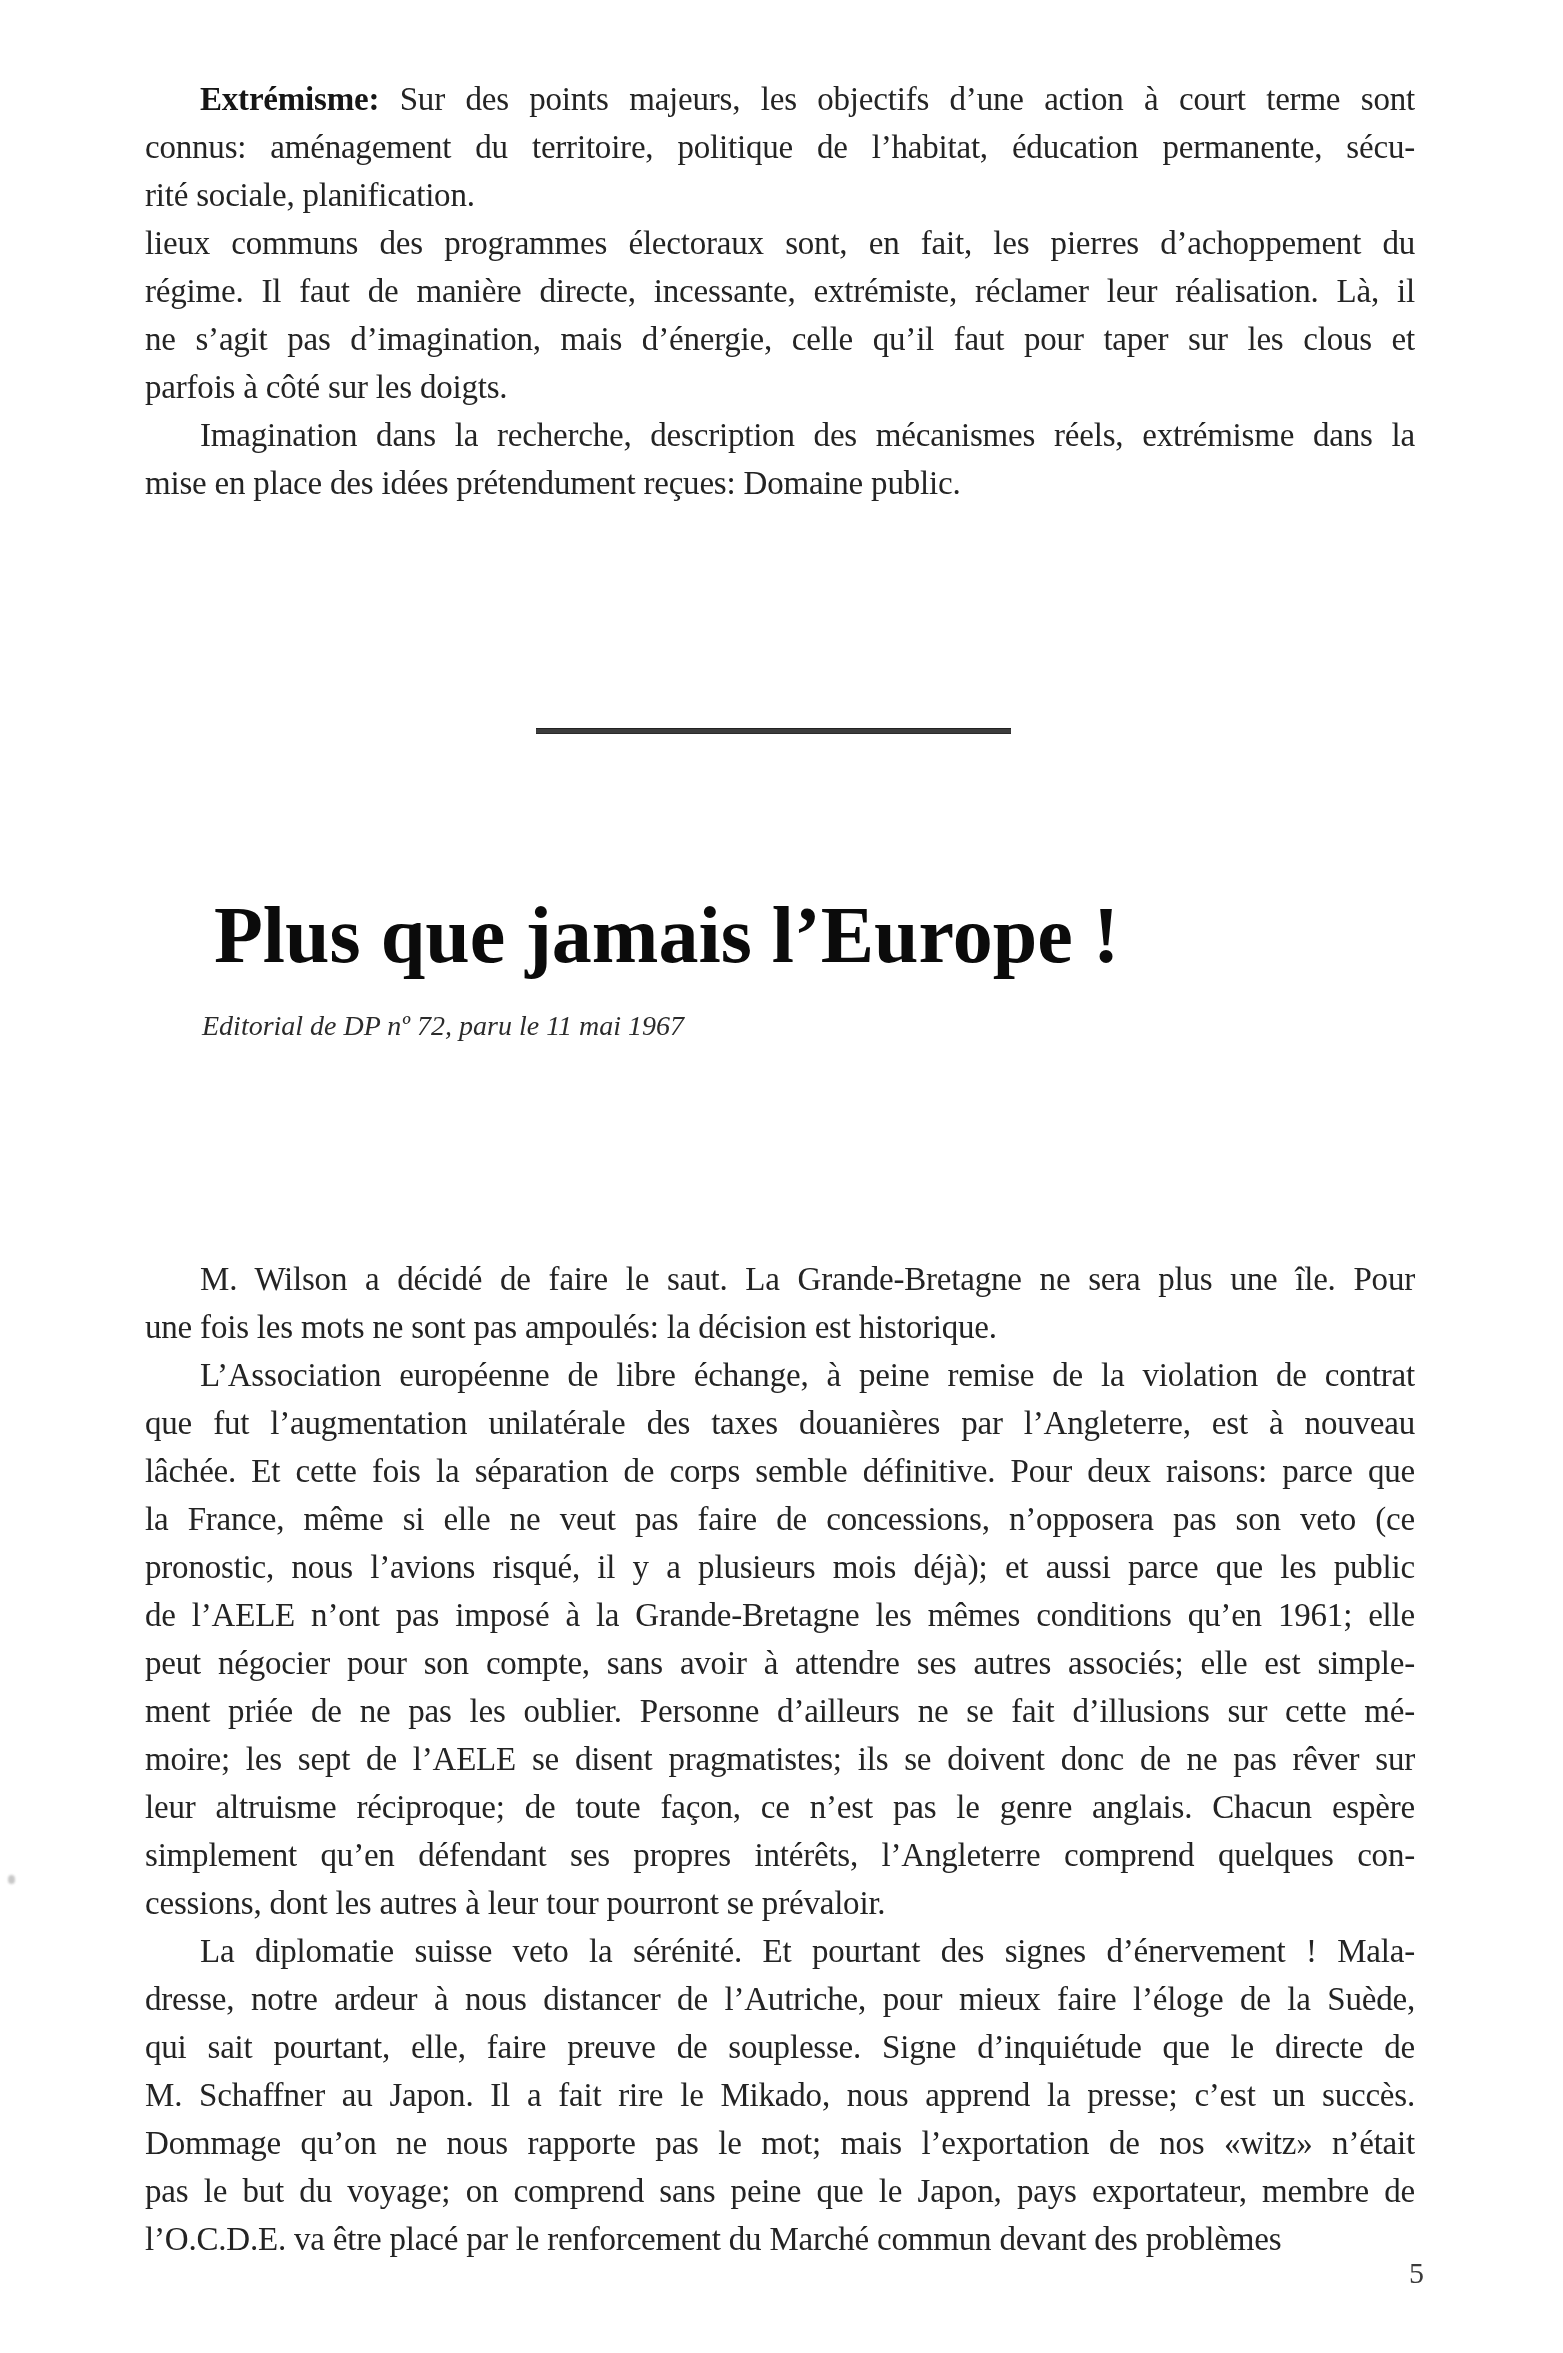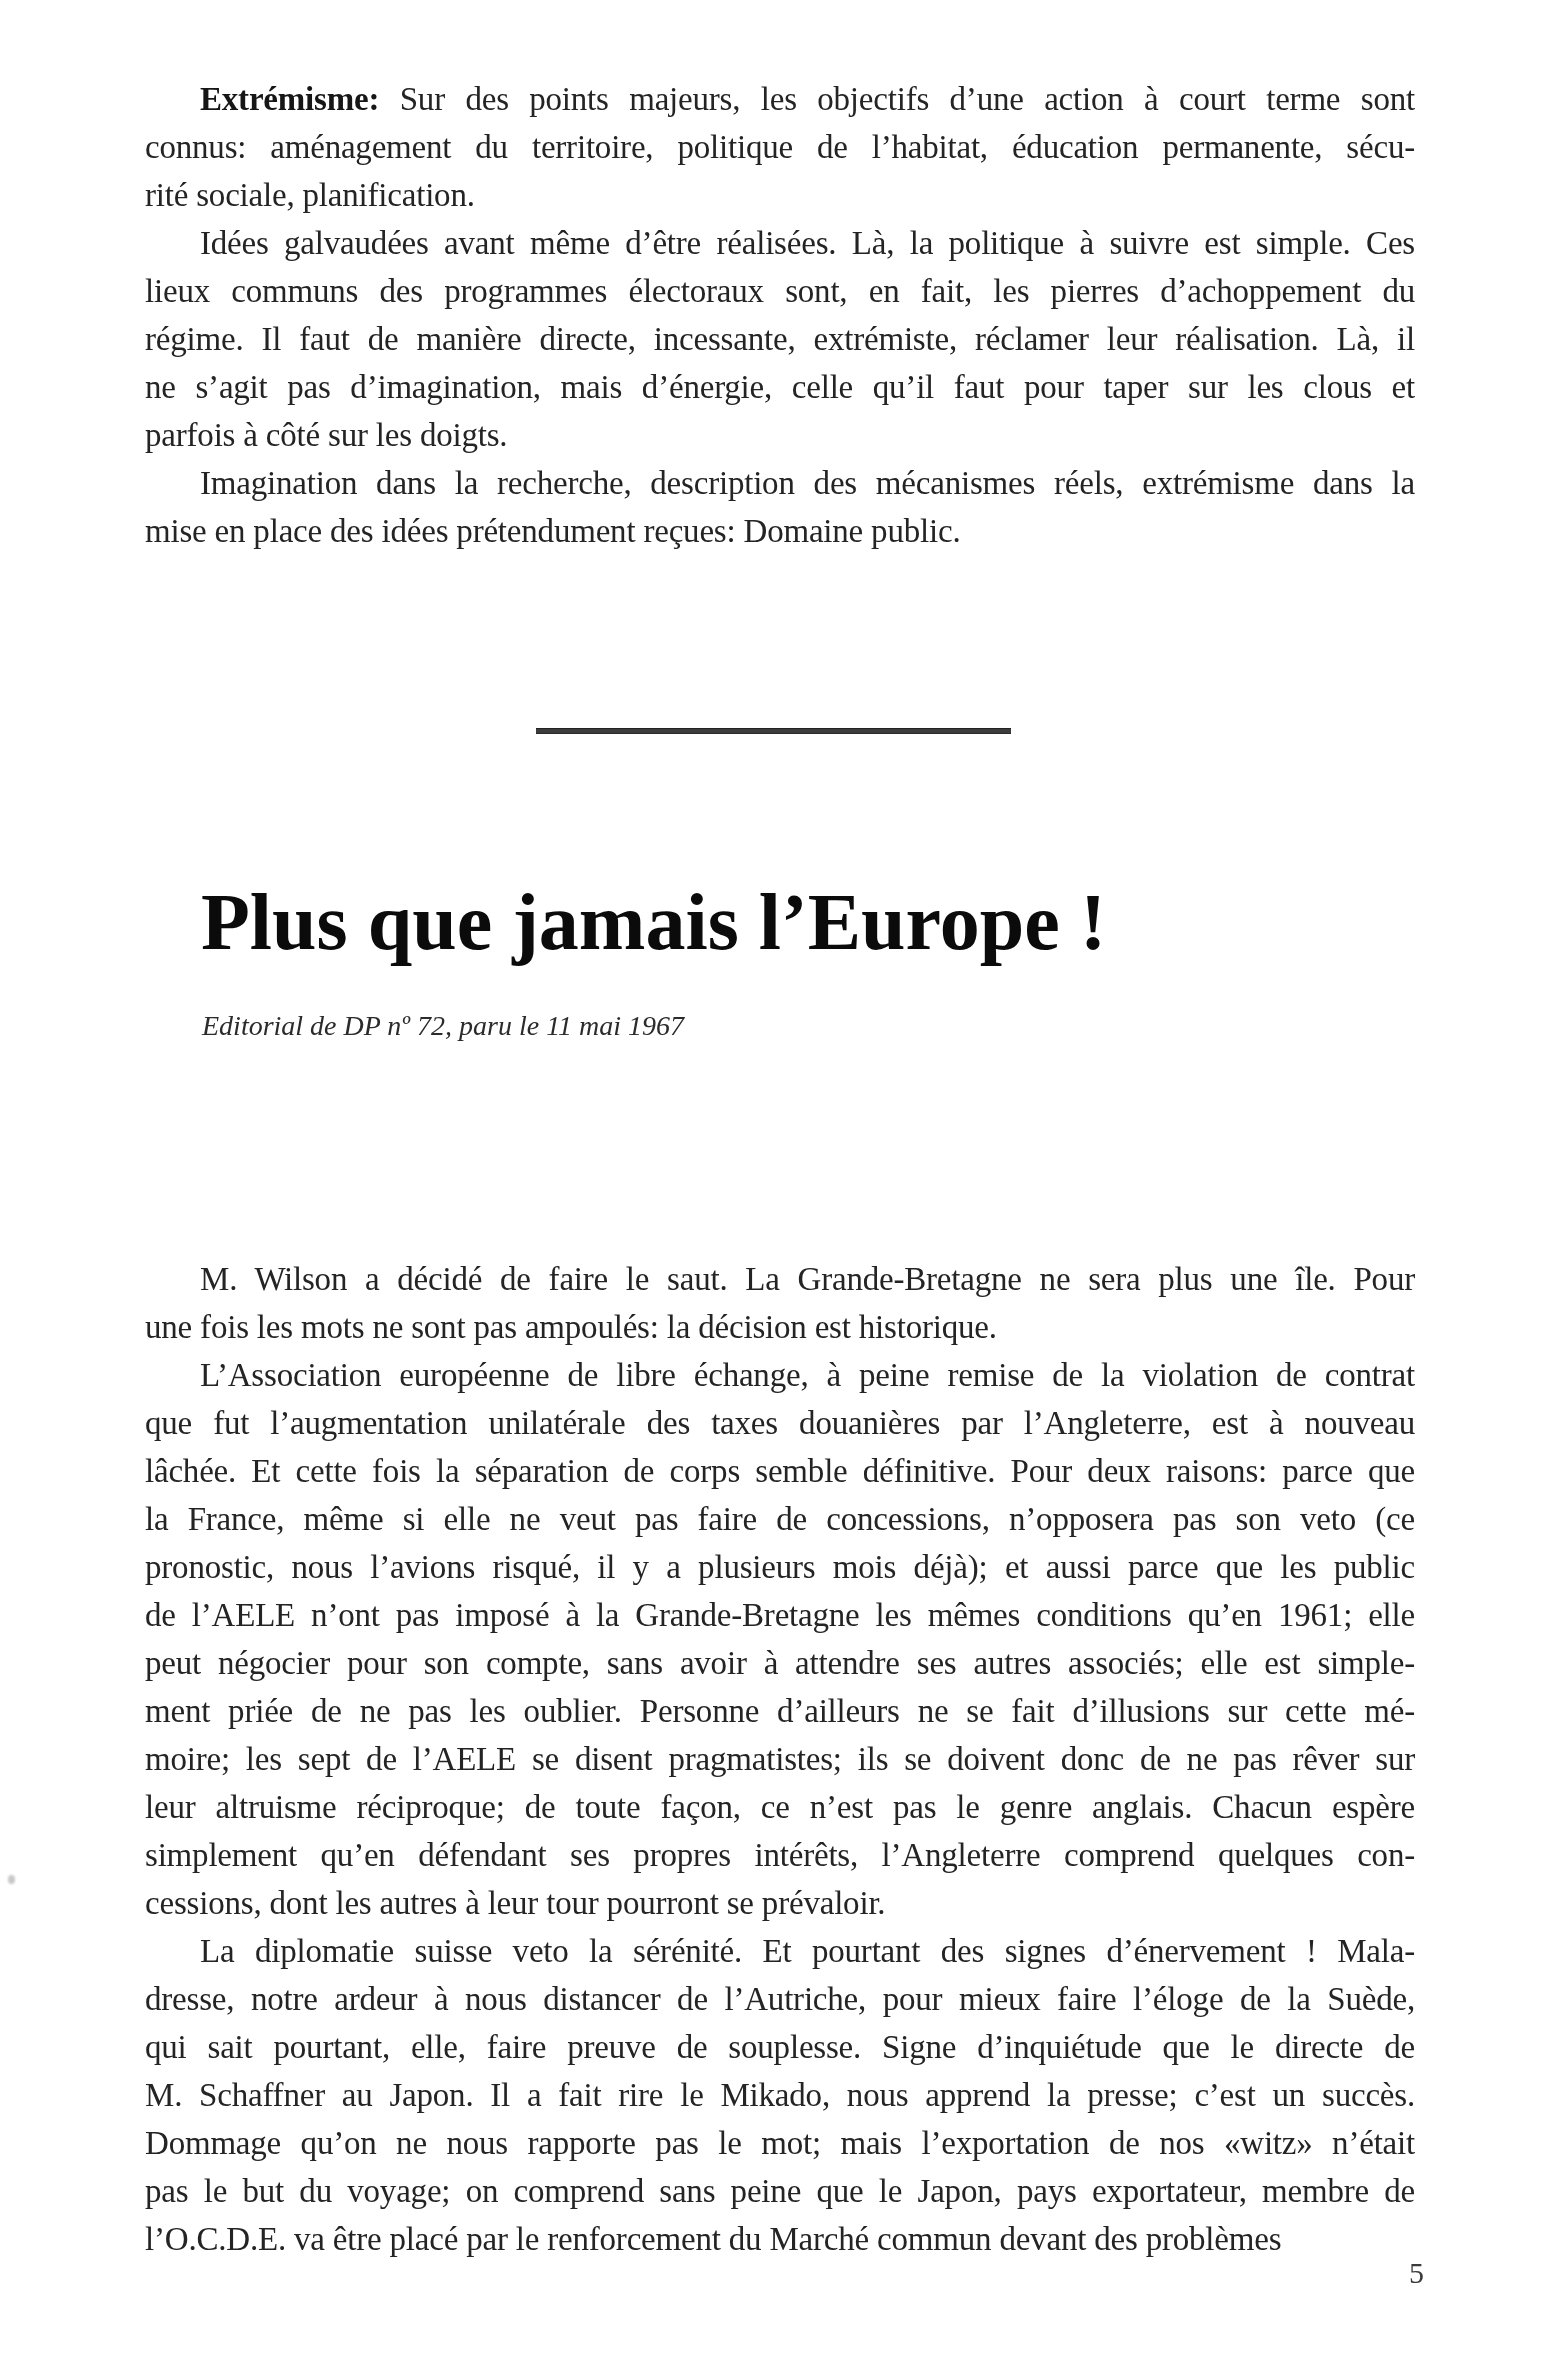--- a/index.html
+++ b/index.html
@@ -89,35 +89,34 @@
 
 <div class="page">
 
   <div class="textcol intro">
       <div class="para">
         <div class="line indent just"><b>Extrémisme:</b> Sur des points majeurs, les objectifs d’une action à court terme sont</div>
         <div class="line just">connus: aménagement du territoire, politique de l’habitat, éducation permanente, sécu-</div>
         <div class="line">rité sociale, planification.</div>
       </div>
       <div class="para">
-        <div class="line indent just">Idées galvaudées avant même d’être réalisées. Là, la politique à suivre est simple. Ces</div>
         <div class="line just">lieux communs des programmes électoraux sont, en fait, les pierres d’achoppement du</div>
         <div class="line just">régime. Il faut de manière directe, incessante, extrémiste, réclamer leur réalisation. Là, il</div>
         <div class="line just">ne s’agit pas d’imagination, mais d’énergie, celle qu’il faut pour taper sur les clous et</div>
         <div class="line">parfois à côté sur les doigts.</div>
       </div>
       <div class="para">
         <div class="line indent just">Imagination dans la recherche, description des mécanismes réels, extrémisme dans la</div>
         <div class="line">mise en place des idées prétendument reçues: Domaine public.</div>
       </div>
     </div>
 
   <div class="rule"></div>
 
-  <h1 class="title" style="margin:4px; font-weight:bold;">Plus que jamais l’Europe !</h1>
+  <h1 class="title" style="margin:17px; font-weight:bold;">Plus que jamais l’Europe !</h1>
 
   <div class="subtitle">Editorial de DP nº 72, paru le 11 mai 1967</div>
 
   <div class="textcol bodycol">
       <div class="para">
         <div class="line indent just">M. Wilson a décidé de faire le saut. La Grande-Bretagne ne sera plus une île. Pour</div>
         <div class="line">une fois les mots ne sont pas ampoulés: la décision est historique.</div>
       </div>
       <div class="para">
         <div class="line indent just">L’Association européenne de libre échange, à peine remise de la violation de contrat</div>

